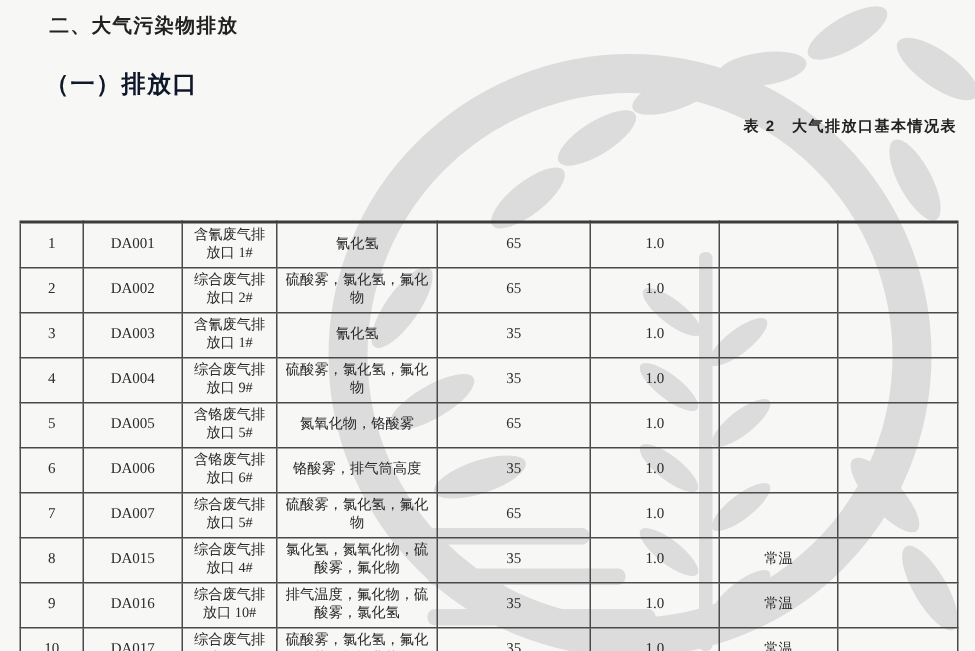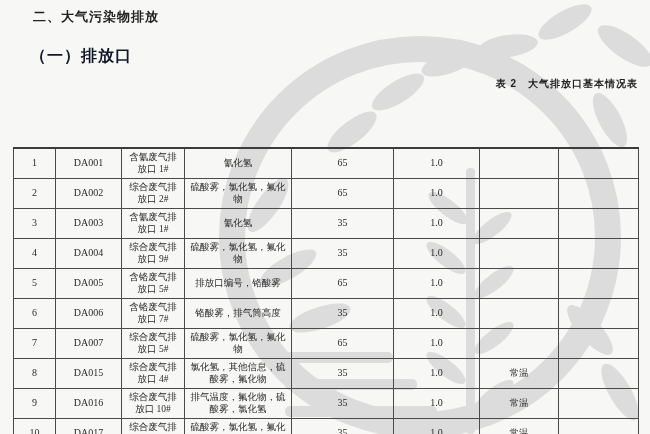--- a/index.html
+++ b/index.html
@@ -148,51 +148,51 @@
           <td>硫酸雾，氯化氢，氟化物</td>
           <td>35</td>
           <td>1.0</td>
           <td></td>
           <td></td>
         </tr>
         <tr>
           <td>5</td>
           <td>DA005</td>
           <td>含铬废气排放口 5#</td>
-          <td>排放口编号，铬酸雾</td>
+          <td>氮氧化物，铬酸雾</td>
           <td>65</td>
           <td>1.0</td>
           <td></td>
           <td></td>
         </tr>
         <tr>
           <td>6</td>
           <td>DA006</td>
-          <td>含铬废气排放口 7#</td>
+          <td>含铬废气排放口 6#</td>
           <td>铬酸雾，排气筒高度</td>
           <td>35</td>
           <td>1.0</td>
           <td></td>
           <td></td>
         </tr>
         <tr>
           <td>7</td>
           <td>DA007</td>
           <td>综合废气排放口 5#</td>
           <td>硫酸雾，氯化氢，氟化物</td>
           <td>65</td>
           <td>1.0</td>
           <td></td>
           <td></td>
         </tr>
         <tr>
           <td>8</td>
           <td>DA015</td>
           <td>综合废气排放口 4#</td>
-          <td>氯化氢，其他信息，硫酸雾，氟化物</td>
+          <td>氯化氢，氮氧化物，硫酸雾，氟化物</td>
           <td>35</td>
           <td>1.0</td>
           <td>常温</td>
           <td></td>
         </tr>
         <tr>
           <td>9</td>
           <td>DA016</td>
           <td>综合废气排放口 10#</td>
           <td>排气温度，氟化物，硫酸雾，氯化氢</td>

